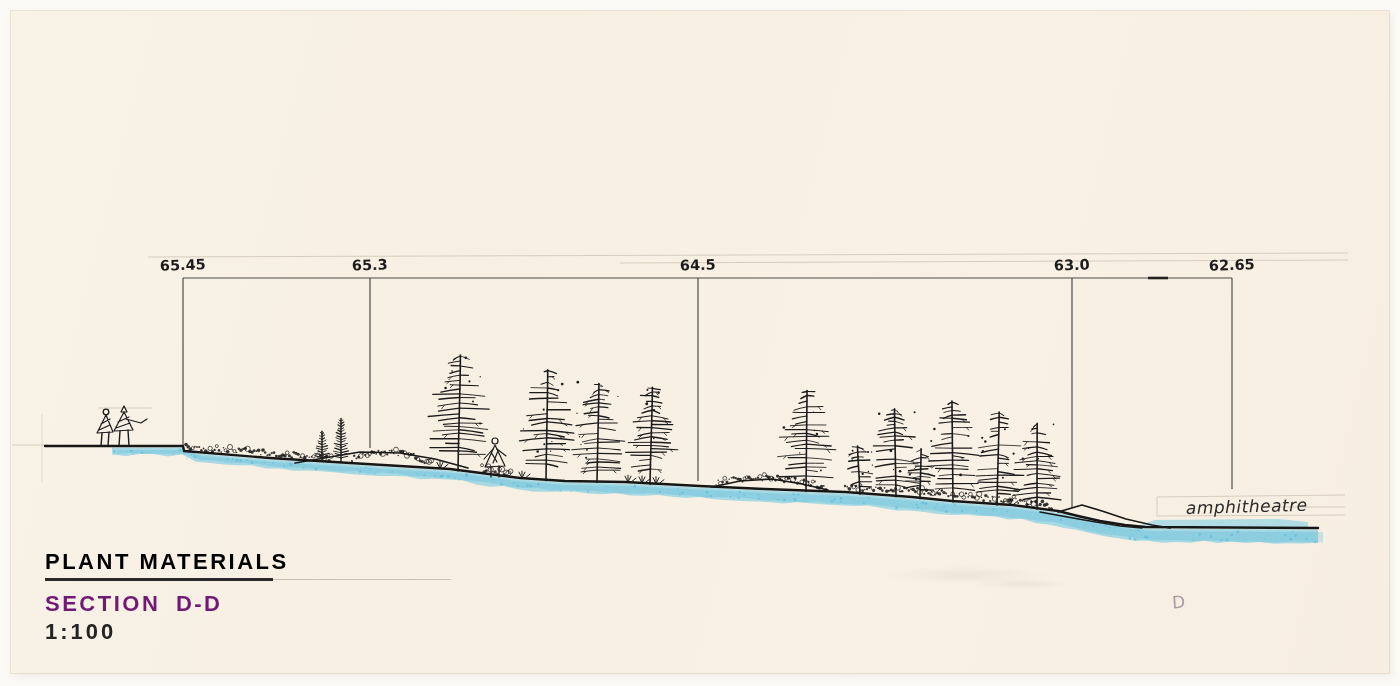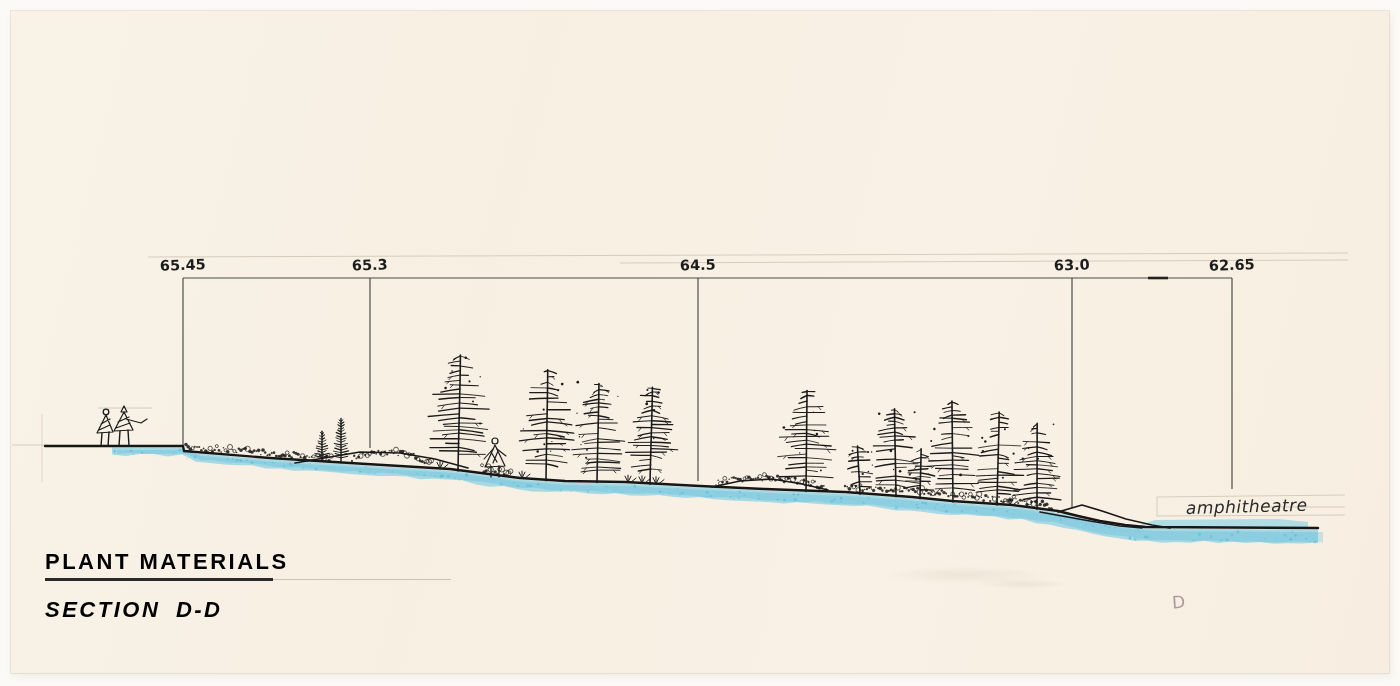--- a/index.html
+++ b/index.html
@@ -8,21 +8,21 @@
   #paper{position:absolute;left:11px;top:11px;width:1378px;height:662px;
          background:linear-gradient(104deg,#f9f2e7 0%,#f7efe2 35%,#f9f1e5 65%,#f7eee1 100%);
          box-shadow:0 0 0 1px rgba(206,188,160,.35), 2px 3px 8px rgba(120,100,70,.10);}
   #svg{position:absolute;left:0;top:0;z-index:3;}
   .smudge{position:absolute;z-index:2;border-radius:50%;
           background:radial-gradient(ellipse at center,rgba(168,156,142,.14),rgba(168,156,142,0) 70%);}
   #titleblock{position:absolute;left:45px;top:549px;z-index:4;color:#242424;}
   .t-line1{font-size:22px;font-weight:700;letter-spacing:2.5px;color:#000000;}
   .t-rule{margin-top:3px;width:228px;height:3px;background:#2a2a2a;position:relative;}
   .t-rule-ext{position:absolute;left:228px;top:1px;width:178px;height:1px;background:rgba(150,138,120,.45);}
-  .t-line2{margin-top:16px;font-size:22px;font-weight:700;letter-spacing:2.5px;word-spacing:7px;color:#000000;font-style:italic;}
+  .t-line2{margin-top:10px;font-size:22px;font-weight:700;letter-spacing:2.5px;word-spacing:7px;color:#701a75;}
   .t-line3{margin-top:2px;font-size:22px;font-weight:700;letter-spacing:3px;color:#242424;}
   #sheet-mark{position:absolute;left:1172px;top:592px;z-index:4;
               font-family:"DejaVu Sans",sans-serif;font-size:17px;color:#ab99a2;
               transform:rotate(-4deg);}
   text.hand{font-family:"DejaVu Sans",sans-serif;font-weight:700;font-size:14.5px;fill:#1c1c1c;}
   text.script{font-family:"DejaVu Sans",sans-serif;font-style:italic;font-size:17px;
               letter-spacing:.5px;fill:#2b2b2b;}
 </style>
 </head>
 <body>
@@ -1201,16 +1201,17 @@
       </g>
     <text class="script" x="1186" y="514" transform="rotate(-1.5 1186 514)">amphitheatre</text>
   </svg>
 
   <div id="titleblock">
     <div class="t-line1">PLANT MATERIALS</div>
     <div class="t-rule">
       <div class="t-rule-ext"></div>
     </div>
     <div class="t-line2">SECTION D-D</div>
+    <div class="t-line3">1:100</div>
   </div>
 
   <div id="sheet-mark">D</div>
 </div>
 
 </body></html>

